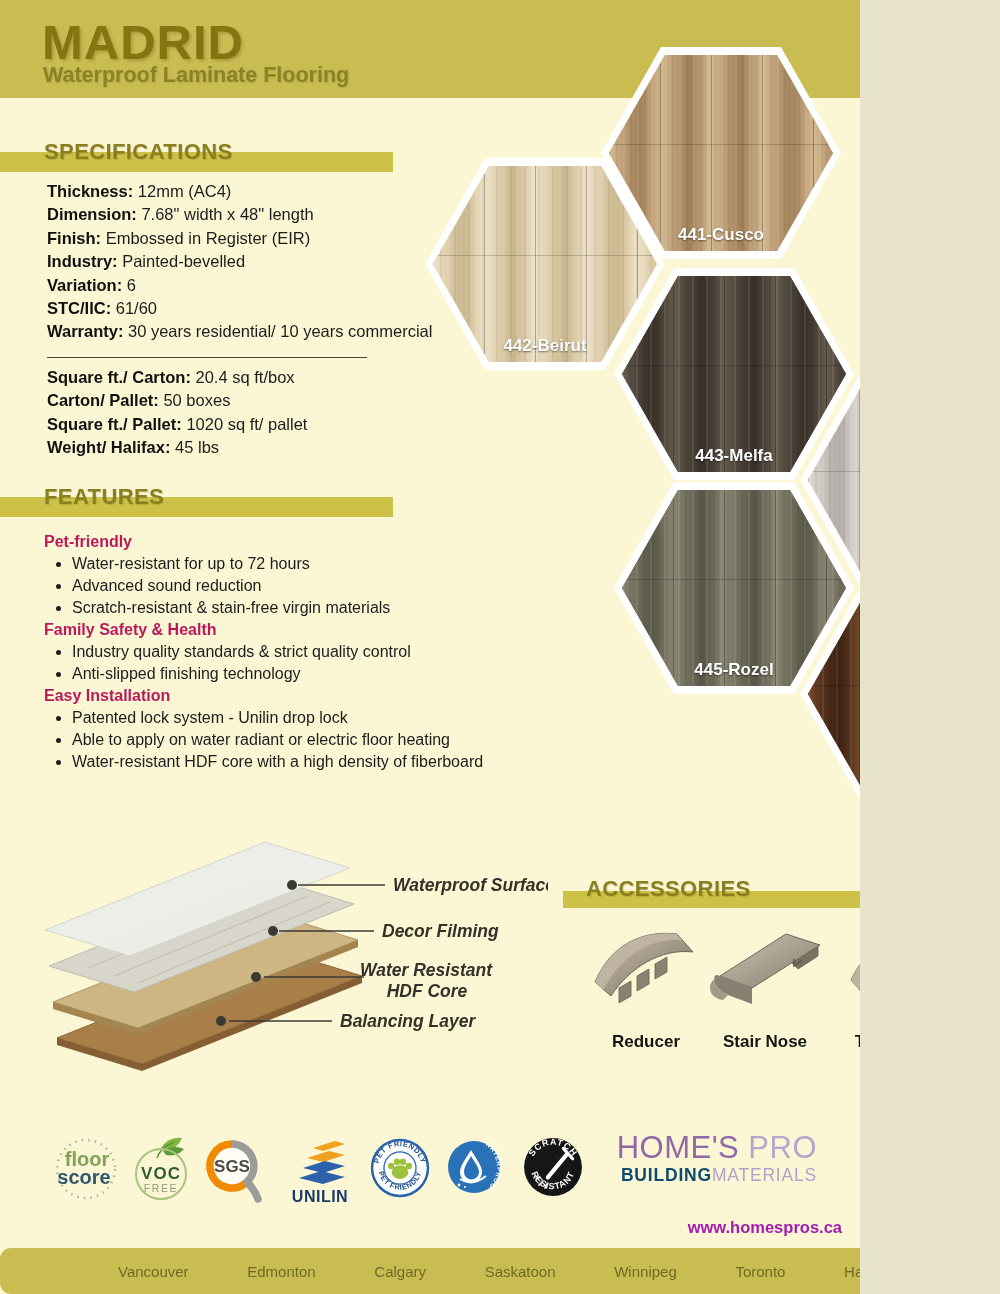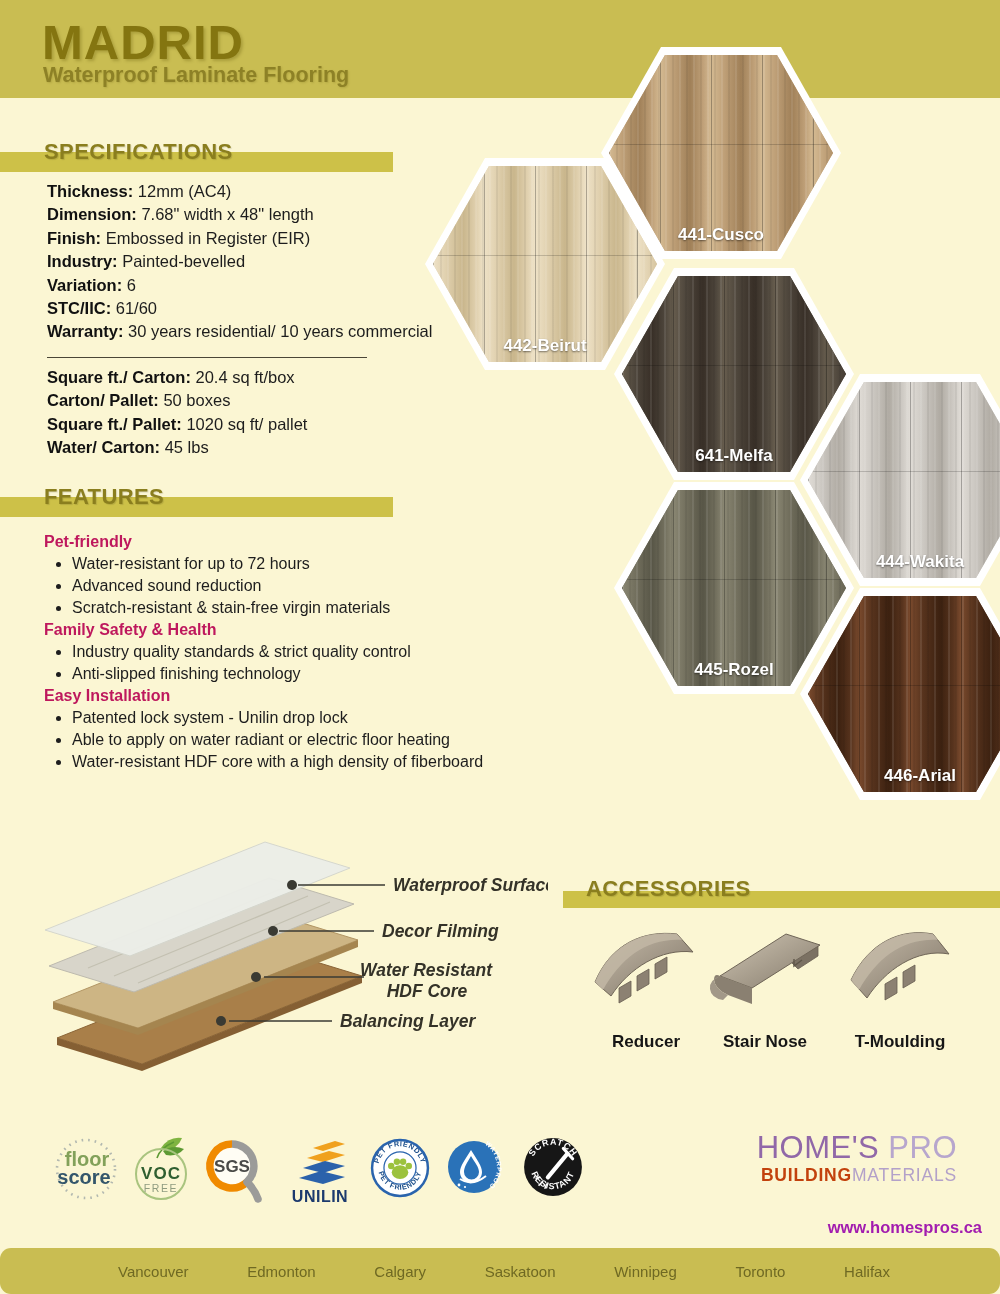--- a/index.html
+++ b/index.html
@@ -1,16 +1,16 @@
 <!DOCTYPE html>
 <html><head>
 <meta charset="utf-8">
 <style>
   html,body{margin:0;padding:0;background:#e8e4c9;}
-  .page{position:relative;width:1000px;height:1294px;overflow:hidden;background:#fbf6d3;
+  .page{position:relative;width:860px;height:1294px;overflow:hidden;background:#fbf6d3;
         font-family:"Liberation Sans",sans-serif;color:#1d1d1d;}
 
   
   .band-top{position:absolute;left:0;top:0;width:1000px;height:98px;background:#c9bd52;}
   .brand-title{position:absolute;left:42px;top:14px;font-size:49px;font-weight:800;letter-spacing:1px;
                color:#847510;text-shadow:2px 2px 3px rgba(90,80,0,.28);}
   .brand-sub{position:absolute;left:43px;top:63px;font-size:21.5px;font-weight:700;color:#8d8126;
              text-shadow:1px 1px 2px rgba(90,80,0,.18);}
   .band-bottom{position:absolute;left:0;bottom:0;width:1000px;height:46px;background:#c9bd52;
                display:flex;align-items:center;justify-content:space-between;
@@ -71,21 +71,21 @@
   
   .cert{position:absolute;}
   .cert svg{display:block;}
   .cert text{font-family:"Liberation Sans",sans-serif;}
 
   
   .brandlogo{position:absolute;right:43px;top:1132px;width:320px;text-align:right;line-height:1;}
   .bl-1{font-size:31px;font-weight:400;letter-spacing:.5px;}
   .bl-homes{color:#9168a8;} .bl-pro{color:#b7a6cd;margin-left:9px;}
   .bl-2{margin-top:4px;font-size:17.5px;letter-spacing:.8px;}
-  .bl-building{color:#c2410c;font-weight:800;margin-left:41px;} .bl-materials{color:#b3a1c9;font-weight:400;}
+  .bl-building{color:#0c4a6e;font-weight:800;margin-left:41px;} .bl-materials{color:#b3a1c9;font-weight:400;}
   .website{position:absolute;right:18px;top:1218px;font-size:16.5px;font-weight:700;color:#a21caf;text-decoration:none;}
 </style>
 </head>
 <body>
 
 <div class="page">
 
   <div class="band-top"></div>
   <div class="brand-title">MADRID</div>
   <div class="brand-sub">Waterproof Laminate Flooring</div>
@@ -99,21 +99,21 @@
       <div class="spec-line"><b>Industry: </b><span>Painted-bevelled</span></div>
       <div class="spec-line"><b>Variation: </b><span>6</span></div>
       <div class="spec-line"><b>STC/IIC: </b><span>61/60</span></div>
       <div class="spec-line"><b>Warranty: </b><span>30 years residential/ 10 years commercial</span></div>
     </div>
   <div class="spec-divider"></div>
   <div class="spec-block spec-b" id="spec-rows2">
       <div class="spec-line"><b>Square ft./ Carton: </b><span>20.4 sq ft/box</span></div>
       <div class="spec-line"><b>Carton/ Pallet: </b><span>50 boxes</span></div>
       <div class="spec-line"><b>Square ft./ Pallet: </b><span>1020 sq ft/ pallet</span></div>
-      <div class="spec-line"><b>Water/ Carton: </b><span>45 lbs</span></div>
+      <div class="spec-line"><b>Weight/ Halifax: </b><span>45 lbs</span></div>
     </div>
 
   <div class="sec-bar bar-features"></div>
   <div class="sec-head head-features">FEATURES</div>
   <div class="features-block" id="feature-groups">
       <div class="fgroup-title">Pet-friendly</div>
       <ul>
         <li>Water-resistant for up to 72 hours</li>
         <li>Advanced sound reduction</li>
         <li>Scratch-resistant &amp; stain-free virgin materials</li>
@@ -135,21 +135,21 @@
       <div class="hex hex-0">
         <div class="hex-in" style="--wb: #bfa078; --wd: #a08058; --wl: #d4ba92;"></div>
         <div class="hex-label">441-Cusco</div>
       </div>
       <div class="hex hex-1">
         <div class="hex-in" style="--wb: #e0d0ae; --wd: #c9b68c; --wl: #eee2c7;"></div>
         <div class="hex-label">442-Beirut</div>
       </div>
       <div class="hex hex-2">
         <div class="hex-in" style="--wb: #4e463c; --wd: #382f27; --wl: #675d4e;"></div>
-        <div class="hex-label">641-Melfa</div>
+        <div class="hex-label">443-Melfa</div>
       </div>
       <div class="hex hex-3">
         <div class="hex-in" style="--wb: #cdc9c3; --wd: #b0aba3; --wl: #e0dcd6;"></div>
         <div class="hex-label">444-Wakita</div>
       </div>
       <div class="hex hex-4">
         <div class="hex-in" style="--wb: #73705e; --wd: #585647; --wl: #8a8773;"></div>
         <div class="hex-label">445-Rozel</div>
       </div>
       <div class="hex hex-5">

